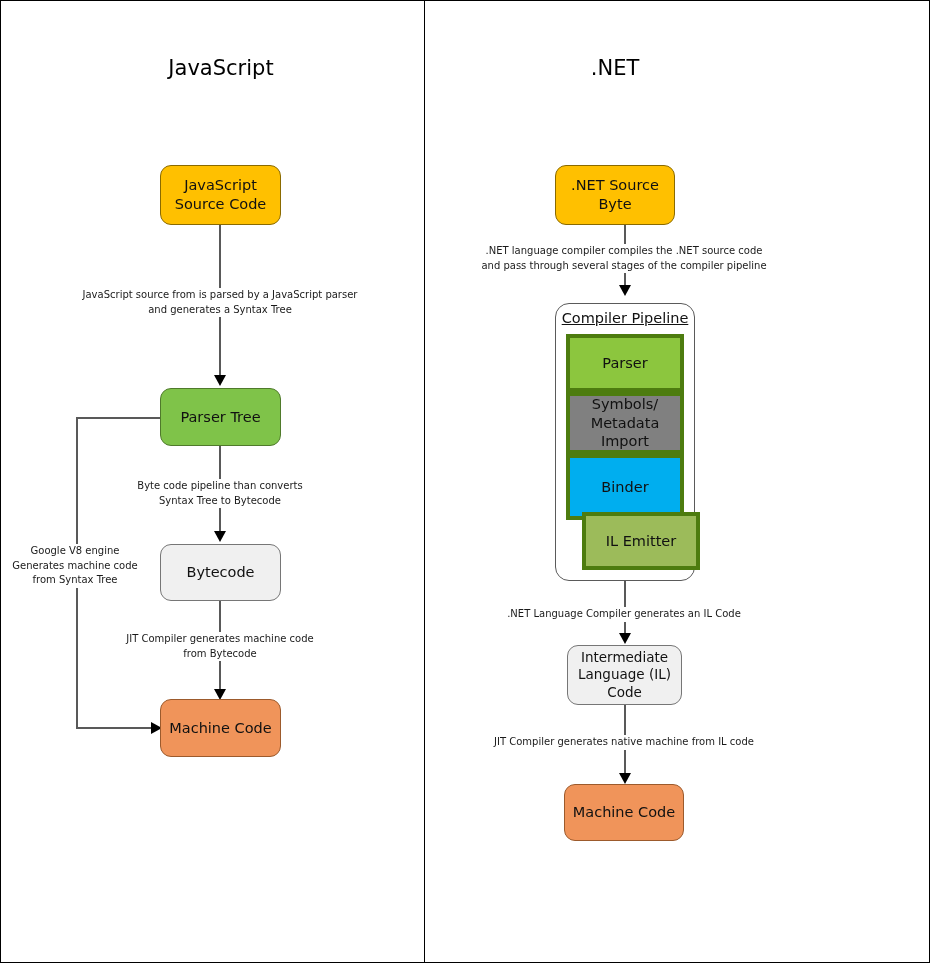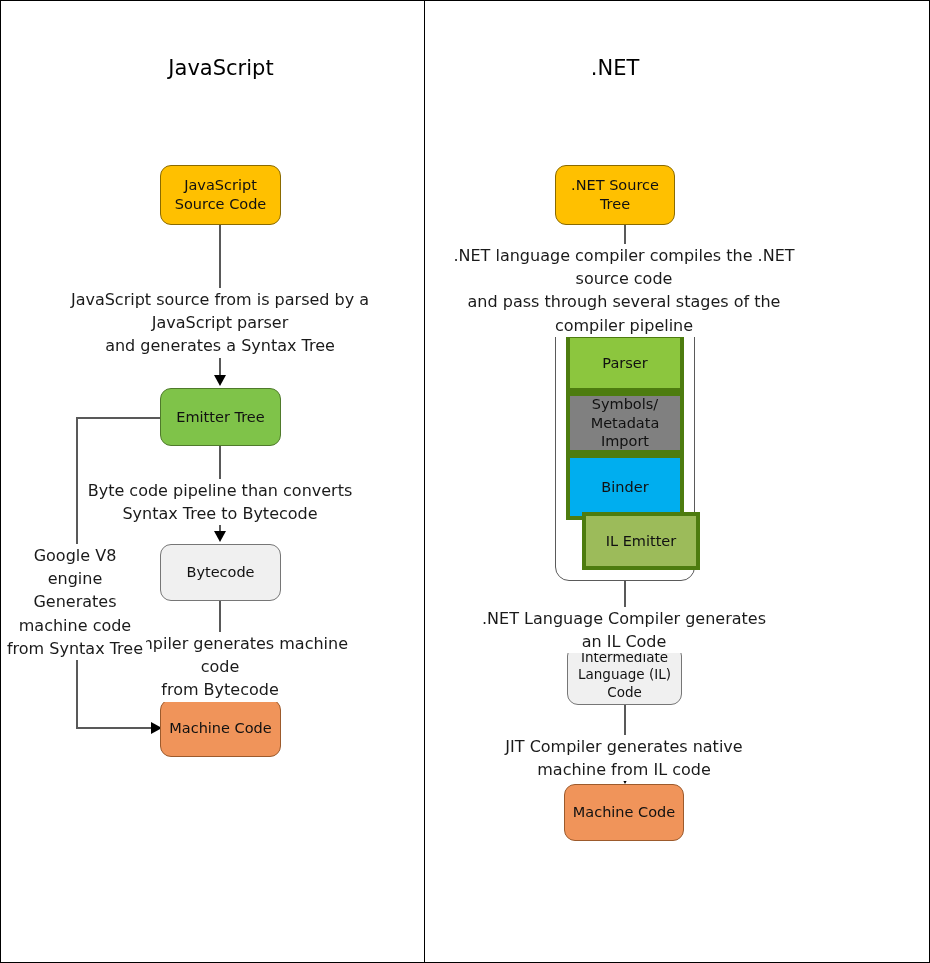--- a/index.html
+++ b/index.html
@@ -114,21 +114,21 @@
   }
   .arrowhead.right {
     border-top: 6px solid transparent;
     border-bottom: 6px solid transparent;
     border-left: 11px solid #000000;
   }
   
   .edge-label {
     position: absolute;
     text-align: center;
-    font-size: 16px;
+    font-size: 10px;
     line-height: 1.45;
     color: #1a1a1a;
     background: #ffffff;
     z-index: 5;
     white-space: pre-line;
   }
 </style>
 </head>
 <body>
 
@@ -139,21 +139,21 @@
   <div class="panel-title" style="left:120px; top:55px; width:200px;">JavaScript</div>
 
   <div class="node amber" style="left:159px; top:164px; width:121px; height:60px; white-space:pre-line;">JavaScript
 Source Code</div>
 
   <div class="vline" style="left:218px; top:224px; height:150px;"></div>
   <div class="arrowhead down" style="left:213px; top:374px;"></div>
   <div class="edge-label" style="left:48px; top:287px; width:342px;">JavaScript source from is parsed by a JavaScript parser
 and generates a Syntax Tree</div>
 
-  <div class="node green" style="left:159px; top:387px; width:121px; height:58px;">Emitter Tree</div>
+  <div class="node green" style="left:159px; top:387px; width:121px; height:58px;">Parser Tree</div>
 
   <div class="vline" style="left:218px; top:445px; height:85px;"></div>
   <div class="arrowhead down" style="left:213px; top:530px;"></div>
   <div class="edge-label" style="left:79px; top:478px; width:280px;">Byte code pipeline than converts
 Syntax Tree to Bytecode</div>
 
   <div class="node grey" style="left:159px; top:543px; width:121px; height:57px;">Bytecode</div>
 
   <div class="vline" style="left:218px; top:600px; height:88px;"></div>
   <div class="arrowhead down" style="left:213px; top:688px;"></div>
@@ -166,21 +166,21 @@
   <div class="arrowhead right" style="left:150px; top:721px;"></div>
   <div class="edge-label" style="left:3px; top:543px; width:142px;">Google V8 engine
 Generates machine code
 from Syntax Tree</div>
 
   <div class="node orange" style="left:159px; top:698px; width:121px; height:58px;">Machine Code</div>
 
   <div class="panel-title" style="left:514px; top:55px; width:200px;">.NET</div>
 
   <div class="node amber" style="left:554px; top:164px; width:120px; height:60px; white-space:pre-line;">.NET Source
-Tree</div>
+Byte</div>
 
   <div class="vline" style="left:623px; top:224px; height:60px;"></div>
   <div class="arrowhead down" style="left:618px; top:284px;"></div>
   <div class="edge-label" style="left:443px; top:243px; width:360px;">.NET language compiler compiles the .NET source code
 and pass through several stages of the compiler pipeline</div>
 
   <div class="pipeline-box" style="left:554px; top:302px; width:140px; height:278px;">
     <div class="pipeline-title">Compiler Pipeline</div>
   </div>
   <div class="stage s-parser" style="left:565px; top:333px; width:118px; height:58px;">Parser</div>

